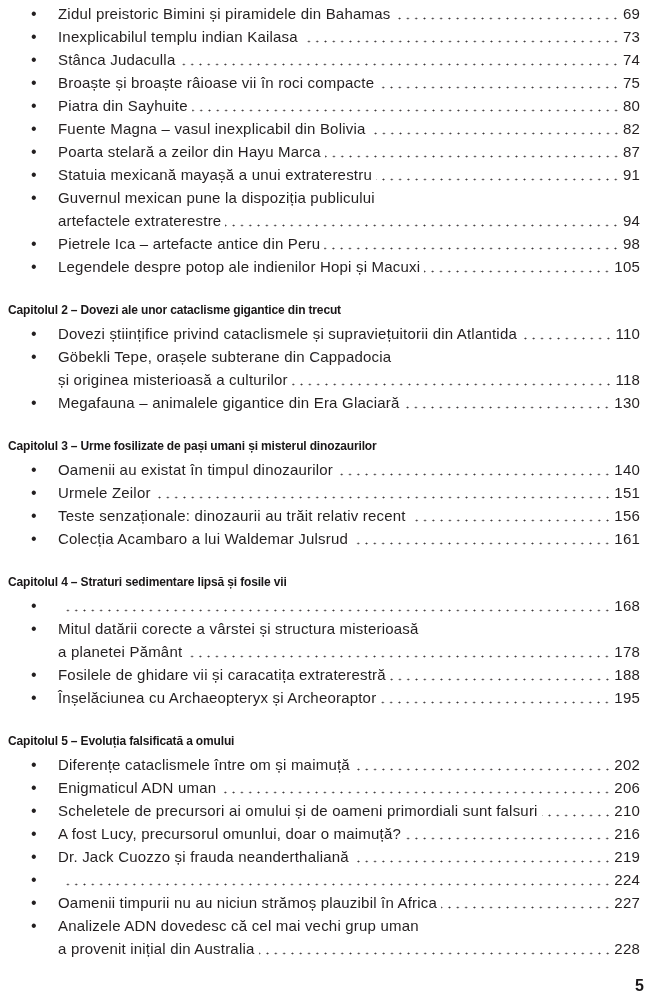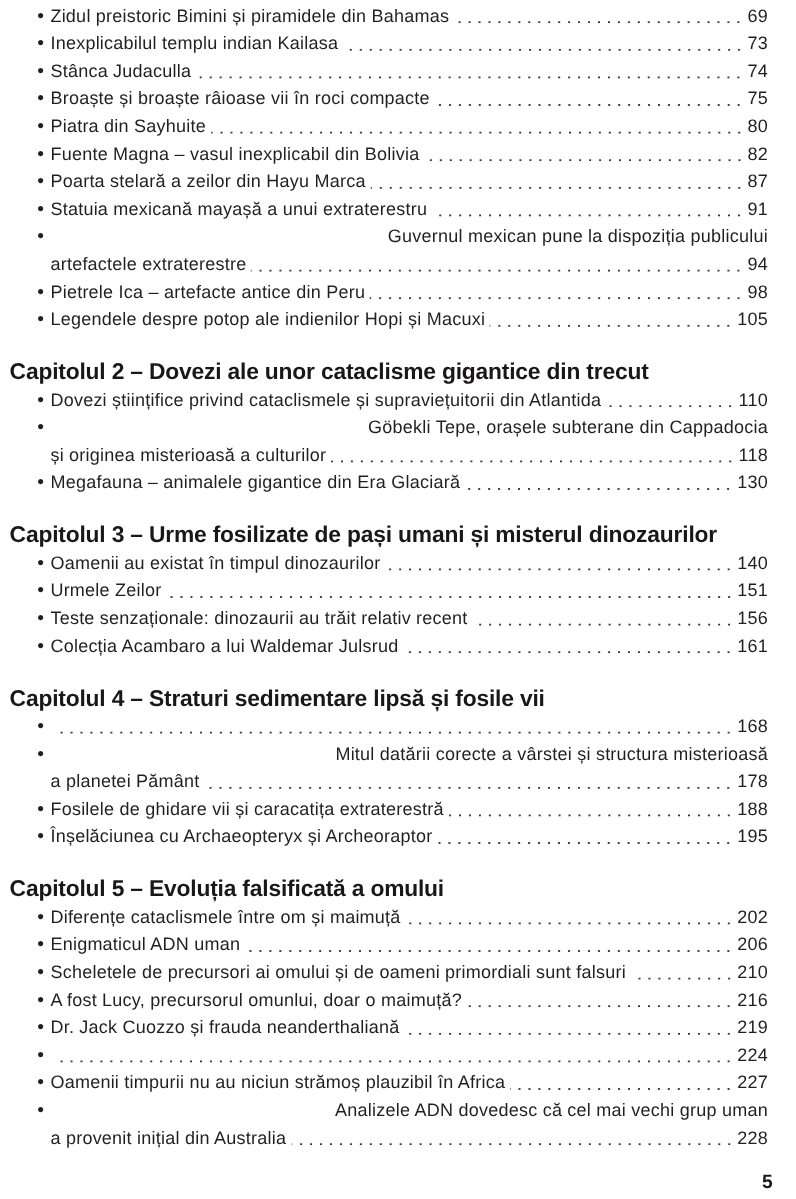--- a/index.html
+++ b/index.html
@@ -17,48 +17,47 @@
       top: 2px;
       left: 0;
       width: 663px;
     }
     .section { position: relative; }
     .chapter-heading {
       margin-top: 21px;
       padding-left: 8px;
       height: 23px;
       line-height: 23px;
-      font-size: 19px;
+      font-size: 12px;
       font-weight: bold;
       letter-spacing: -0.15px;
       white-space: nowrap;
       color: #1a1718;
     }
     .entry { position: relative; }
     .entry.italic .text, .entry.italic .num { }
     .bullet {
       position: absolute;
       left: 31px;
       top: 0;
       height: 23px;
       line-height: 23px;
       font-size: 16px;
     }
     .line {
       box-sizing: border-box;
       width: 640px;
-      padding-left: 42px;
+      padding-left: 58px;
       height: 23px;
       line-height: 23px;
       font-size: 15px;
       letter-spacing: 0.2px;
       display: flex;
       align-items: stretch;
       white-space: nowrap;
-      justify-content: flex-end;
     }
     .text { flex: 0 0 auto; }
     .leader {
       flex: 1 1 auto;
       min-width: 0;
       margin: 0 3px 0 4px;
       background-image: radial-gradient(circle at 50% 50%, #3a3536 0.75px, rgba(255,255,255,0) 1.15px);
       background-size: 8.3px 3px;
       background-repeat: repeat-x;
       background-position: right 15px;

